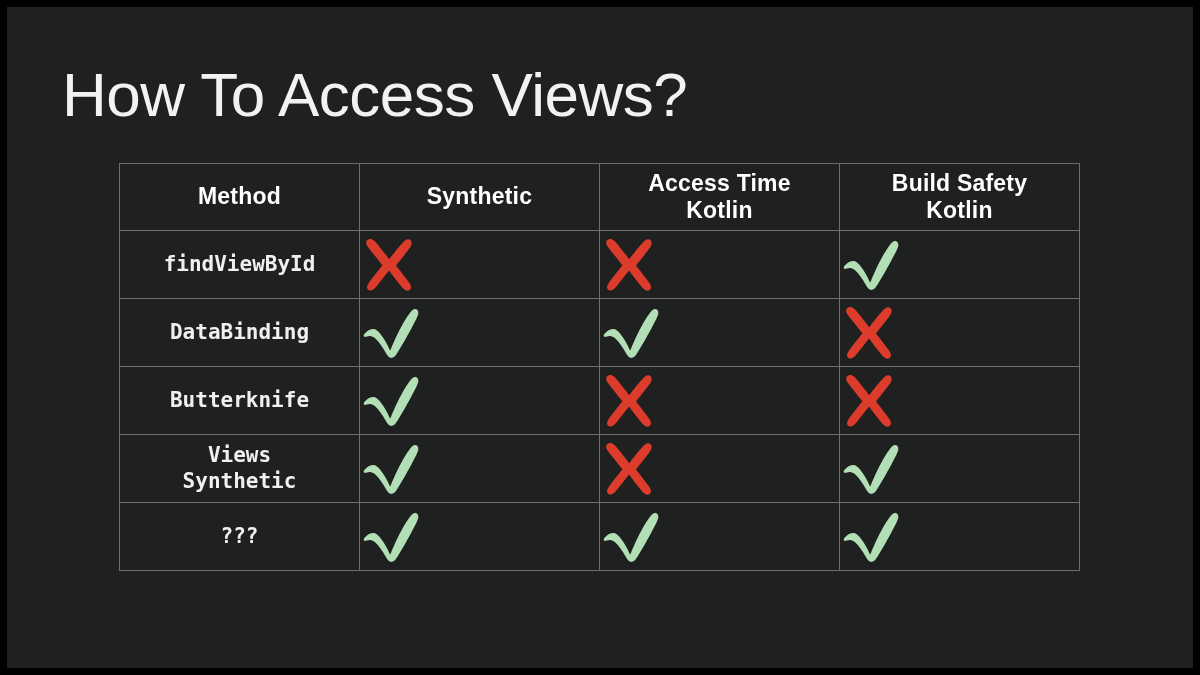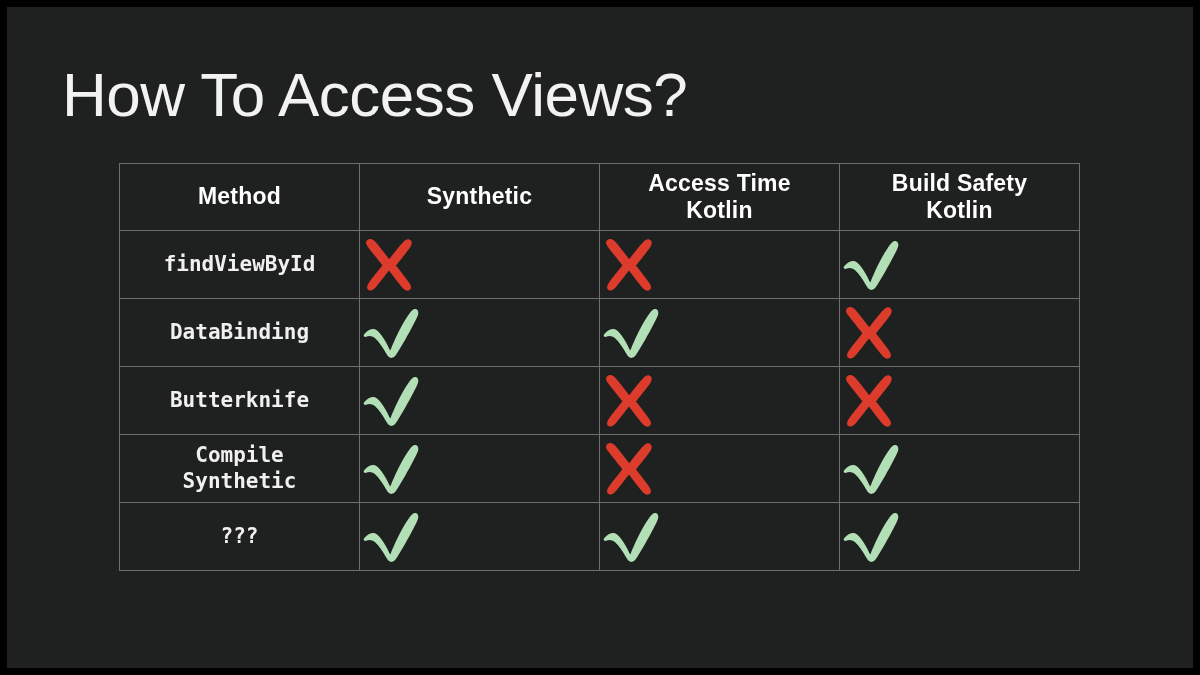--- a/index.html
+++ b/index.html
@@ -191,21 +191,21 @@
           <td class="mark-cell">
             <span class="mark">
               <svg width="60" height="56" viewBox="0 0 60 56" aria-hidden="true">
                 <path d="M8.4 2.4 C11.2 1.2 13.6 2.6 15.8 5.2 C19.4 9.4 24.0 15.4 29.2 22.2 C33.8 16.2 38.4 10.4 42.4 6.0 C44.8 3.4 47.0 1.6 49.4 2.6 C52.0 3.7 52.4 6.6 50.6 9.6 C48.4 13.2 42.6 20.4 36.0 28.4 C41.2 35.0 46.0 41.2 49.0 45.6 C51.2 48.8 51.8 51.4 49.6 53.0 C47.2 54.7 44.6 53.2 42.0 50.2 C38.4 46.0 33.8 40.0 29.0 33.6 C24.2 39.8 19.6 45.8 16.2 49.8 C13.6 52.9 11.0 54.6 8.6 53.0 C6.2 51.4 6.8 48.6 9.2 45.2 C12.4 40.7 17.4 34.4 22.4 28.2 C16.0 20.2 10.4 13.2 7.6 9.4 C5.4 6.4 5.6 3.6 8.4 2.4 Z" fill="#dd3c2c"></path>
               </svg>
             </span>
           </td>
         </tr>
         <tr>
           <td class="method-cell">
-            <span class="hdr-line">Compile</span>
+            <span class="hdr-line">Views</span>
             <span class="hdr-line">Synthetic</span>
           </td>
           <td class="mark-cell">
             <span class="mark">
               <svg width="62" height="52" viewBox="0 0 62 52" aria-hidden="true">
                 <path d="M4.0 27.5 C6.2 24.6 9.4 22.4 12.6 22.0 C15.6 21.7 17.6 23.6 19.6 25.9 C22.0 28.7 24.4 32.2 26.6 36.4 C28.2 39.4 29.2 41.6 30.2 43.6 C31.4 41.0 33.1 36.6 35.6 31.1 C40.2 21.0 45.6 11.6 50.4 5.2 C52.0 3.0 53.8 1.6 55.6 2.0 C57.6 2.4 58.8 4.6 58.2 7.2 C57.6 9.8 55.0 14.6 51.6 21.0 C46.4 30.8 40.6 41.0 36.2 47.6 C34.6 50.0 32.6 51.4 30.6 50.8 C28.8 50.3 27.4 48.4 25.6 45.4 C22.6 40.3 19.2 35.2 15.6 31.8 C13.0 29.3 10.0 28.4 6.8 29.6 C5.4 30.1 4.4 30.0 3.9 29.2 C3.5 28.6 3.6 28.0 4.0 27.5 Z" fill="#b3dfb7"></path>
               </svg>
             </span>
           </td>
           <td class="mark-cell">

